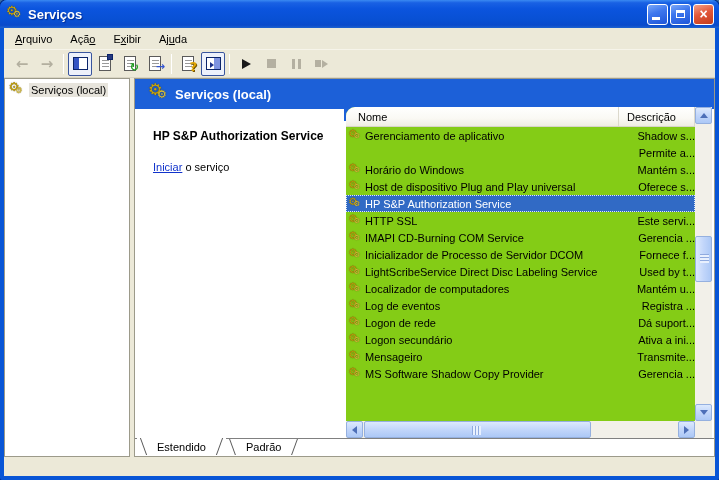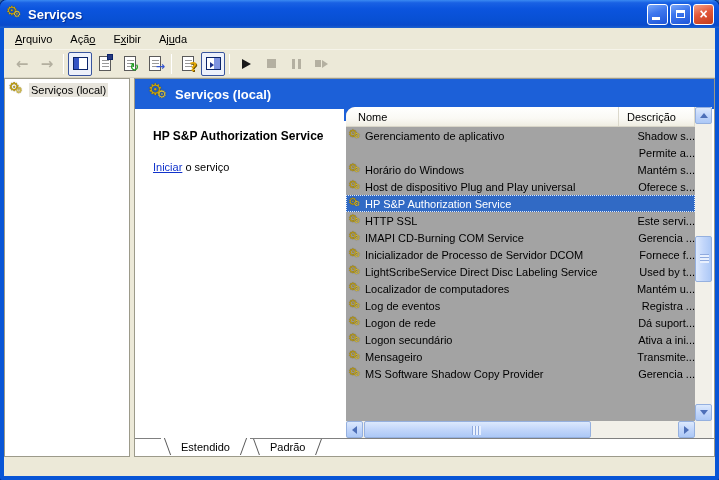--- a/index.html
+++ b/index.html
@@ -67,21 +67,21 @@
   .splitter{width:4px;background:#ECE9D8;}
   .right-pane{flex:1;position:relative;background:#fff;border:1px solid #9C9A8A;min-width:0;}
   .banner{position:absolute;top:0;left:0;right:0;height:30px;background:#1C60D8;display:flex;align-items:center;gap:9px;padding-left:13px;}
   .banner .gears{transform:scale(1.25);transform-origin:left center;}
   .banner-title{color:#fff;font-weight:bold;font-size:13px;}
   .notch{position:absolute;top:30px;left:209px;width:16px;height:12px;background:#1C60D8;}
   .detail{position:absolute;top:30px;left:0;width:209px;bottom:18px;background:#fff;padding:20px 6px 0 18px;}
   .detail-title{font-weight:bold;font-size:12px;margin-bottom:18px;}
   .link{color:#1133CC;text-decoration:underline;cursor:pointer;}
   
-  .list-panel{position:absolute;top:28px;left:211px;right:2px;bottom:18px;background:#a3a3a3;
+  .list-panel{position:absolute;top:28px;left:211px;right:2px;bottom:18px;background:#84cc16;
     border-top-left-radius:9px;overflow:hidden;display:flex;}
   .list-main{flex:1;display:flex;flex-direction:column;min-width:0;}
   .lheader{height:20px;display:flex;flex:none;background:linear-gradient(#FFFFFF,#FAF9F4 60%,#EFEDE2);border-bottom:1px solid #D8D5C8;}
   .hcell{display:flex;align-items:center;border-right:1px solid #DCD9CC;padding-left:12px;background:transparent;}
   .hcell.nome{width:273px;flex:none;}
   .hcell.desc{flex:1;padding-left:8px;}
   .sort-arrow{width:0;height:0;border-left:4px solid transparent;border-right:4px solid transparent;border-bottom:5px solid #CDCаB8;border-bottom-color:#CCC8B4;margin-left:14px;}
   .rows{flex:1;overflow:hidden;text-align:right;}
   .row{height:17px;display:flex;align-items:center;white-space:nowrap;}
   .name-cell{width:273px;flex:none;display:flex;align-items:center;gap:2px;padding-left:2px;overflow:hidden;}
@@ -103,21 +103,21 @@
   .hthumb .ridges{position:absolute;left:50%;top:4px;width:9px;height:9px;margin-left:-5px;
     background:repeating-linear-gradient(90deg,#8FAADF 0 1px,#E8F0FE 1px 3px);}
   .vscroll{width:17px;flex:none;display:flex;flex-direction:column;background:#F2F0E9;}
   .vtrack{flex:1;position:relative;}
   .vthumb{position:absolute;top:40%;height:46px;left:0;width:17px;
     background:linear-gradient(90deg,#DCE9FD,#C2D6FA 50%,#ACC8F6);border:1px solid #95B0DF;border-radius:2px;}
   .vthumb .ridges{position:absolute;top:50%;left:4px;height:9px;width:9px;margin-top:-5px;
     background:repeating-linear-gradient(#8FAADF 0 1px,#E8F0FE 1px 3px);}
   .scroll-corner{height:17px;flex:none;background:#F2F0E9;}
   
-  .tabs-row{position:absolute;left:0;right:0;bottom:0;height:18px;background:#fff;border-top:1px solid #808080;display:flex;padding-left:26px;}
+  .tabs-row{position:absolute;left:0;right:0;bottom:0;height:18px;background:#fff;border-top:1px solid #808080;display:flex;padding-left:2px;}
   .tab{position:relative;padding:2px 20px 0 20px;cursor:default;}
   .tab .slant-l,.tab .slant-r{position:absolute;top:0;bottom:1px;width:1px;background:#5A5A5A;}
   .tab .slant-l{left:6px;transform:skewX(20deg);}
   .tab .slant-r{right:6px;transform:skewX(-20deg);}
   .tab.active{margin-top:-1px;padding-top:3px;background:#fff;}
   
   .status{height:19px;background:#ECE9D8;flex:none;}
 </style>
 </head>
 <body>

